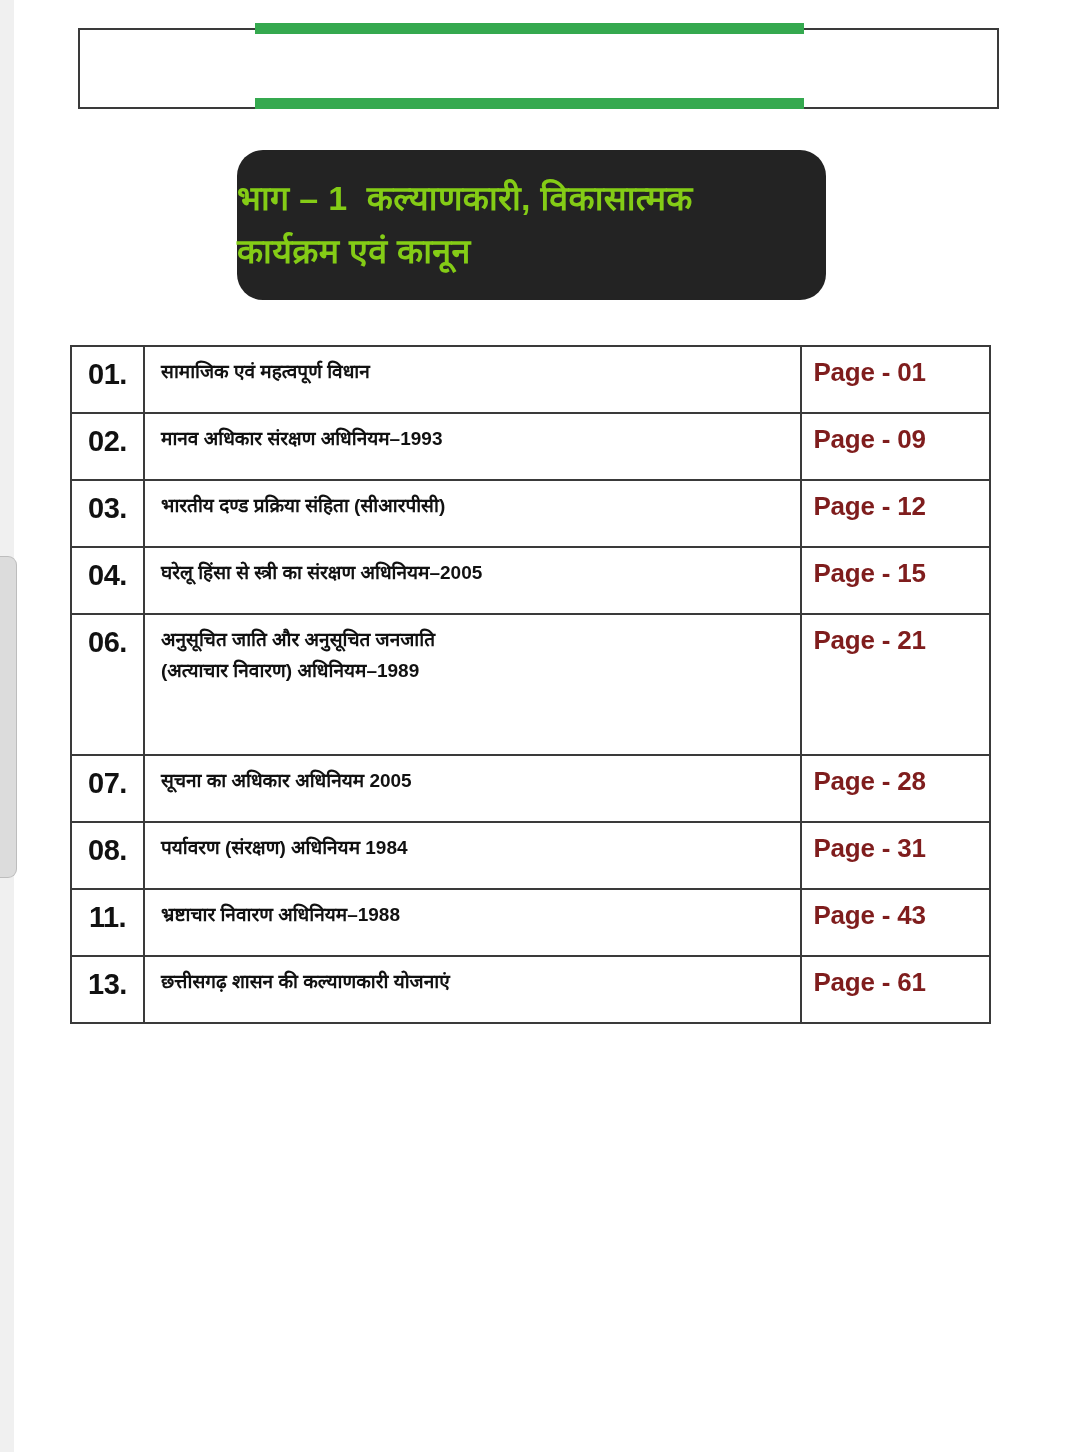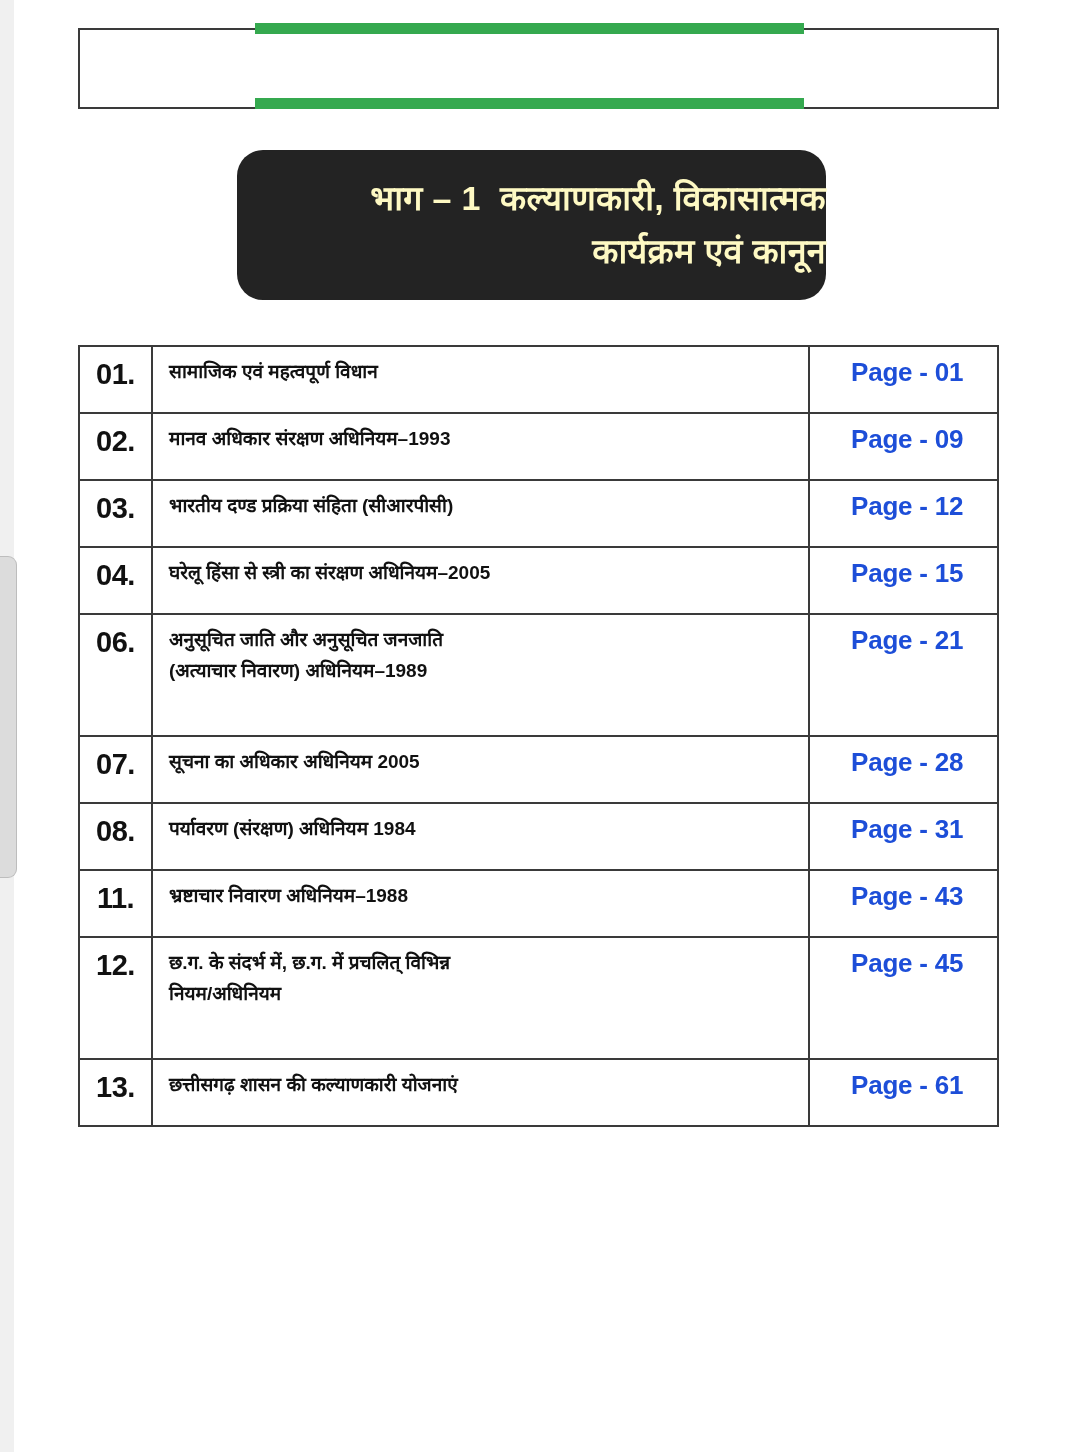--- a/index.html
+++ b/index.html
@@ -78,36 +78,36 @@
   #part-banner {
     position: absolute;
     left: 237px;
     top: 150px;
     width: 589px;
     height: 150px;
     background: #232323;
     border-radius: 26px;
     display: flex;
     flex-direction: column;
-    align-items: flex-end;
+    align-items: flex-start;
     justify-content: center;
-    color: #fef9c3;
+    color: #84cc16;
   }
   #part-banner .bl {
     font-size: 34px;
     font-weight: 700;
     line-height: 1.55;
     letter-spacing: 0.3px;
     white-space: pre;
   }
 
   
   #toc-table {
     position: absolute;
-    left: 78px;
+    left: 70px;
     top: 345px;
     width: 921px;
     border-collapse: collapse;
     table-layout: fixed;
   }
   #toc-table td {
     border: 2px solid #3a3a3a;
     vertical-align: top;
     background: #ffffff;
   }
@@ -124,31 +124,30 @@
     width: 603px;
     padding: 10px 12px 12px 16px;
     font-size: 19px;
     font-weight: 600;
     color: #111111;
     line-height: 1.62;
   }
   .col-title .ln { display: block; white-space: nowrap; }
   .col-page {
     width: 173px;
-    text-align: center;
     font-size: 26px;
     font-weight: 700;
-    color: #1d4ed8;
+    color: #7f1d1d;
     padding: 10px 4px 0 11px;
     font-stretch: condensed;
     letter-spacing: -0.2px;
   }
   .tall .col-num,
   .tall .col-title,
-  .tall .col-page { height: 122px; }
+  .tall .col-page { height: 141px; }
   .short .col-num,
   .short .col-title,
   .short .col-page { height: 67px; }
 </style>
 </head>
 <body>
 
 <div id="page">
 
   <div id="scroll-track">
@@ -216,28 +215,20 @@
           </td>
           <td class="col-page">Page - 31</td>
         </tr>
         <tr class="short">
           <td class="col-num">11.</td>
           <td class="col-title">
             <span class="ln">भ्रष्टाचार निवारण अधिनियम–1988</span>
           </td>
           <td class="col-page">Page - 43</td>
         </tr>
-        <tr class="tall">
-          <td class="col-num">12.</td>
-          <td class="col-title">
-            <span class="ln">छ.ग. के संदर्भ में, छ.ग. में प्रचलित् विभिन्न</span>
-            <span class="ln">नियम/अधिनियम</span>
-          </td>
-          <td class="col-page">Page - 45</td>
-        </tr>
         <tr class="short">
           <td class="col-num">13.</td>
           <td class="col-title">
             <span class="ln">छत्तीसगढ़ शासन की कल्याणकारी योजनाएं</span>
           </td>
           <td class="col-page">Page - 61</td>
         </tr>
       </tbody>
   </table>
 

